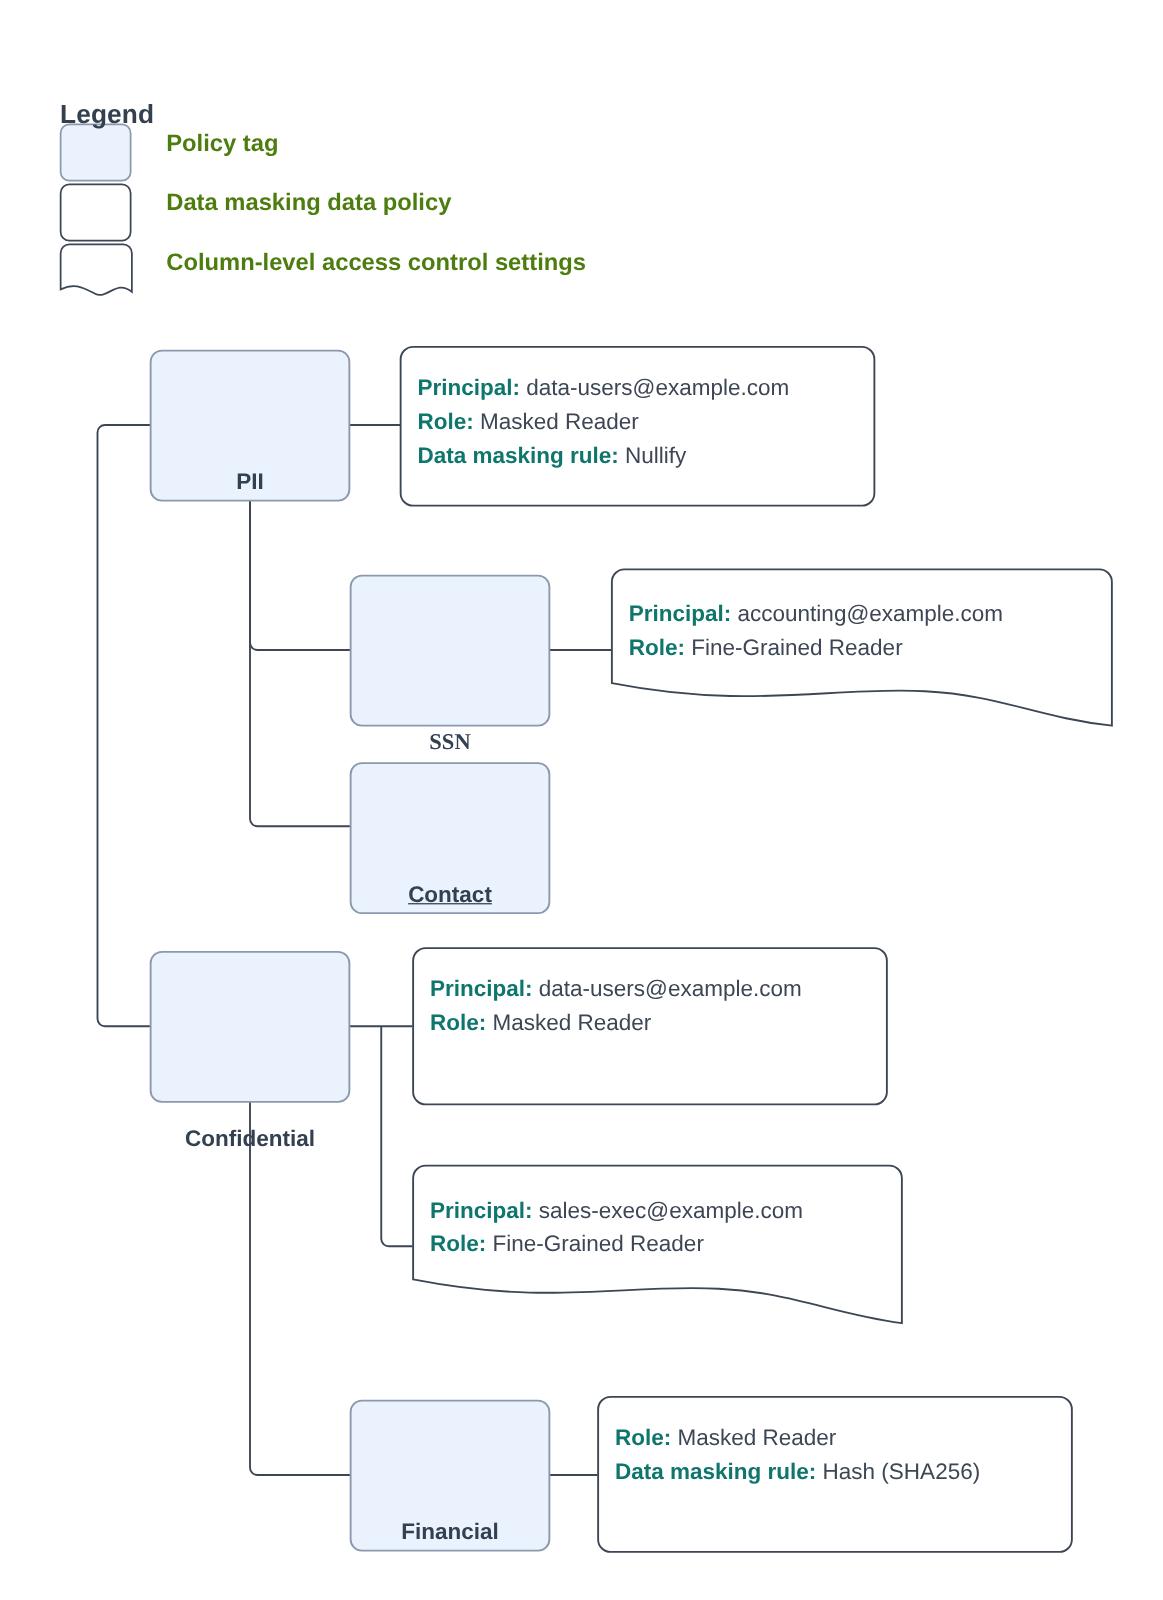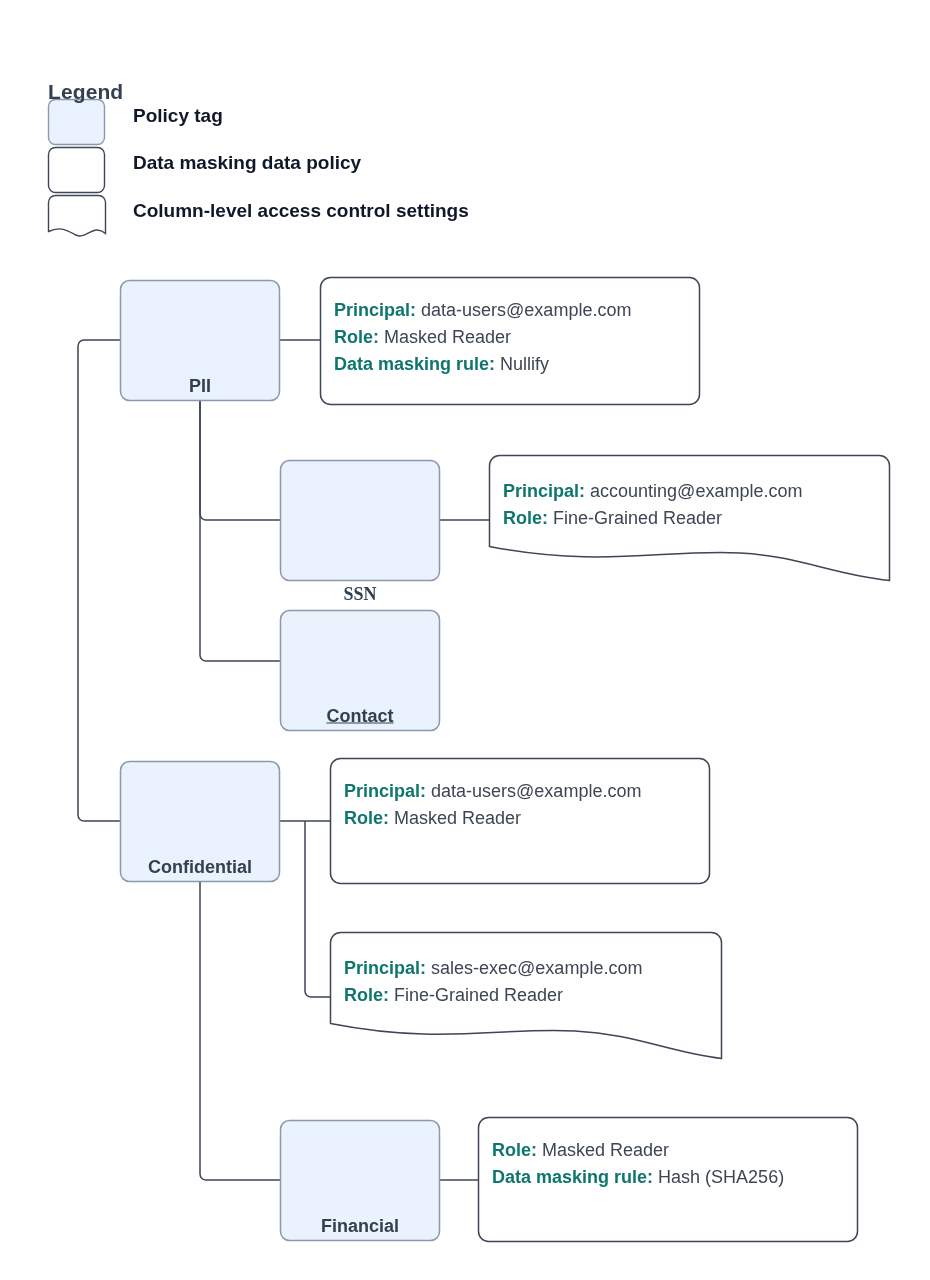--- a/index.html
+++ b/index.html
@@ -29,21 +29,21 @@
     font-size: 21px;
     font-weight: bold;
     color: #33404f;
     letter-spacing: 0.1px;
     margin-top: 20px;
   }
   .legend-label {
     position: absolute;
     font-size: 19px;
     font-weight: bold;
-    color: #0f172a;
+    color: #4d7c0f;
     white-space: nowrap;
   }
   .legend-label.l1 { left: 133px; top: 105px; }
   .legend-label.l2 { left: 133px; top: 152px; }
   .legend-label.l3 { left: 133px; top: 200px; }
 
   
   .node-label {
     position: absolute;
     font-size: 18px;
@@ -132,21 +132,21 @@
 </svg>
 
 <div class="legend-title">Legend</div>
 <div class="legend-label l1">Policy tag</div>
 <div class="legend-label l2">Data masking data policy</div>
 <div class="legend-label l3">Column-level access control settings</div>
 
 <div class="node-label" style="left:200px; top:341px;">PII</div>
 <div class="node-label" style="left:360px; top:549px;font-family:Liberation Serif, serif;">SSN</div>
 <div class="node-label" style="left:360px; top:671px;text-decoration:underline;">Contact</div>
-<div class="node-label" style="left:200px; top:822px;">Confidential</div>
+<div class="node-label" style="left:200px; top:866px;">Confidential</div>
 <div class="node-label" style="left:360px; top:1181px;">Financial</div>
 
 <div class="box-text" style="left:334px; top:297px;">
   <div>
     <b>Principal:</b>
     <span>data-users@example.com</span>
   </div>
   <div>
     <b>Role:</b>
     <span>Masked Reader</span>

